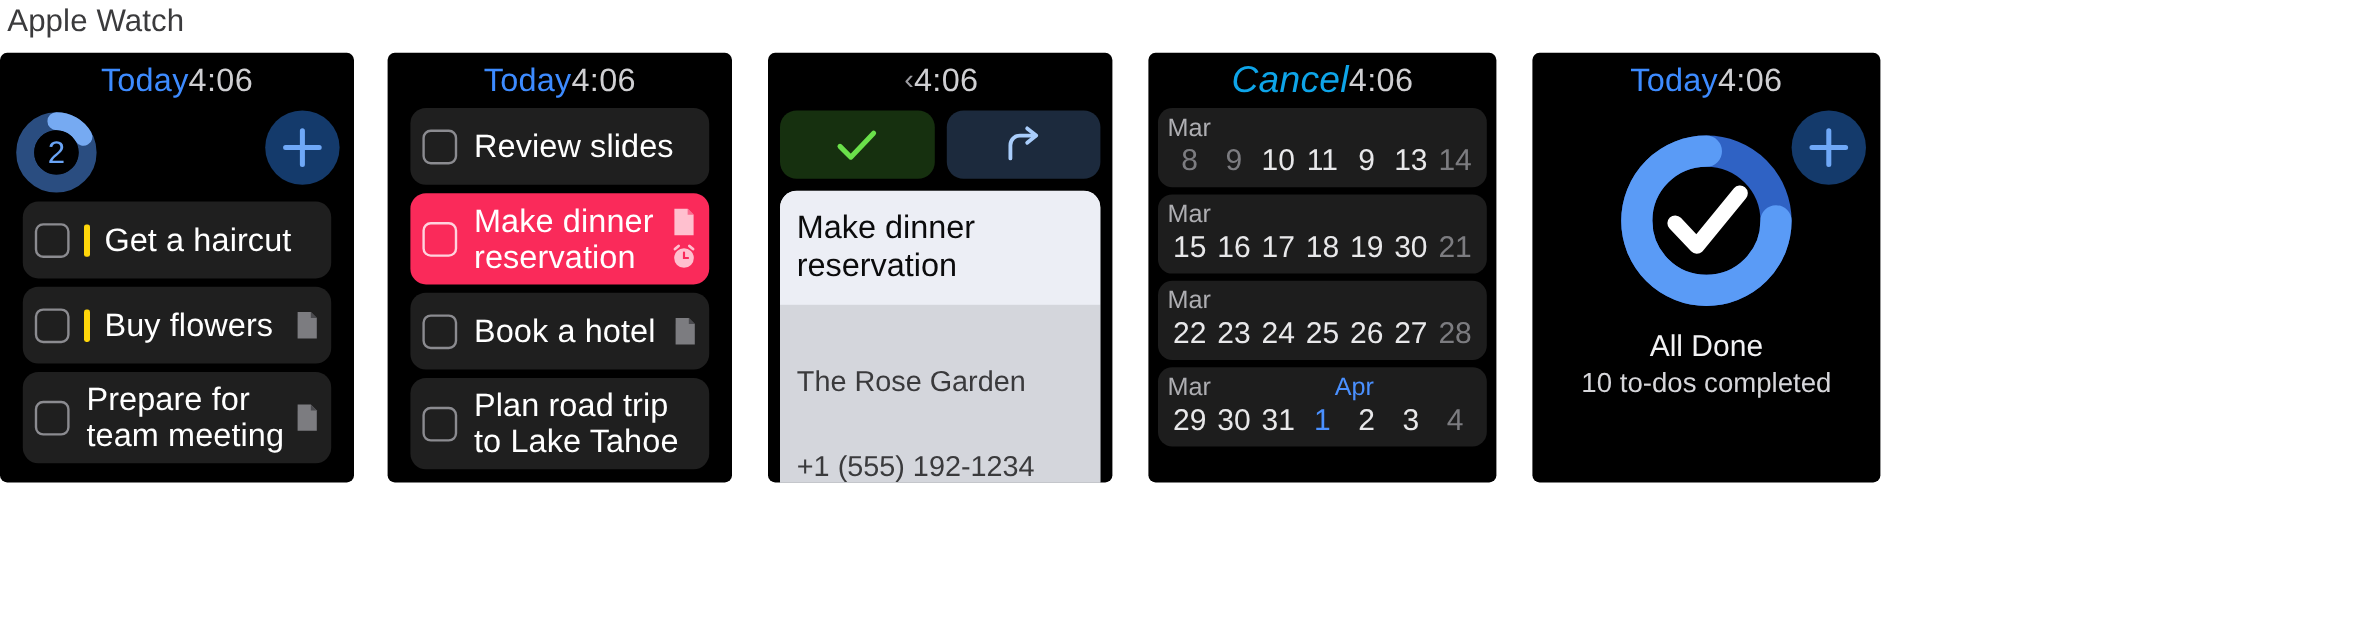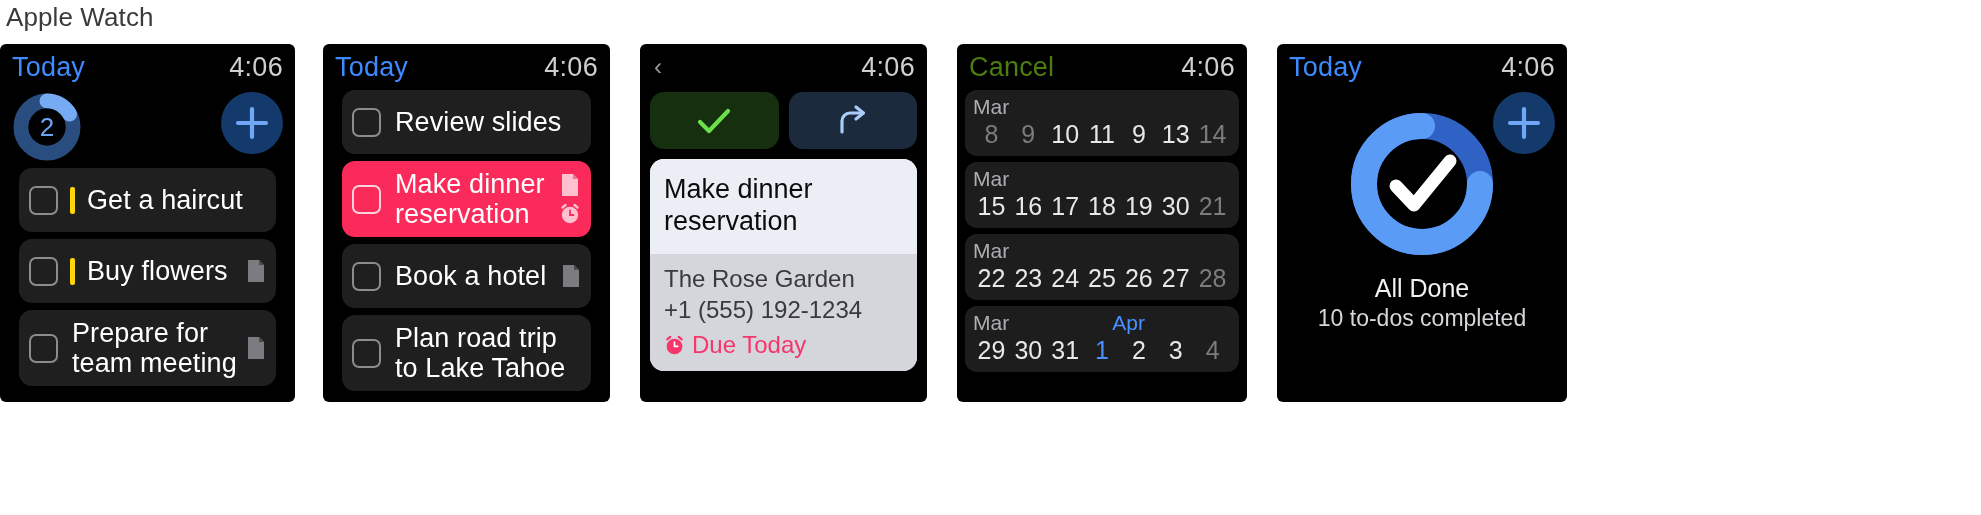--- a/index.html
+++ b/index.html
@@ -33,27 +33,27 @@
   }
   .w1 { width: 295px; margin-left: 0px;  }
   .w2 { width: 287px; margin-left: 28px; }
   .w3 { width: 287px; margin-left: 30px; }
   .w4 { width: 290px; margin-left: 30px; }
   .w5 { width: 290px; margin-left: 30px; }
 
   
   .statusbar {
     height: 46px; display:flex; align-items:center;
-    justify-content: space-between;
+    justify-content: center;
     padding: 0 12px 0 12px;
   }
   .sb-left {
     font-size: 27px; color: #3d8bff; letter-spacing: .2px;
   }
-  .sb-left.white { color:#4d7c0f; font-size:27px; }
+  .sb-left.white { color:#0ea5e9; font-size:31px;font-style:italic; }
   .sb-time { font-size: 27px; color: #cfcfd2; letter-spacing: .3px; }
   .back-chevron {
     font-size: 24px; color: #9a9a9f; line-height: 1;
     padding-left: 2px;
   }
 
   
   .p1-head { position: relative; height: 78px; }
   .ring-wrap { position:absolute; left: 12px; top: 2px; }
   .plusbtn {
@@ -110,21 +110,21 @@
     background:#eceef5;
   }
   .dc-title {
     background:#eceef5; color:#0b0b0c;
     font-size: 27px; line-height: 1.2;
     padding: 14px 14px 16px 14px;
   }
   .dc-body {
     background:#d4d6dc; padding: 10px 14px 12px 14px;
   }
-  .dc-line { font-size: 24px; color:#3a3a3c; line-height: 1.28; }
+  .dc-line { font-size: 24px; color:#3a3a3c; line-height: 1.28; margin-top: 40px; }
   .dc-due {
     display:flex; align-items:center; gap: 7px;
     margin-top: 6px; color:#f6356a; font-size: 24px;
   }
 
   
   .cal { padding: 0 8px; display:flex; flex-direction:column; gap: 6px; }
   .calrow {
     background:#1d1d1d; border-radius: 12px;
     padding: 5px 8px 7px 8px;

